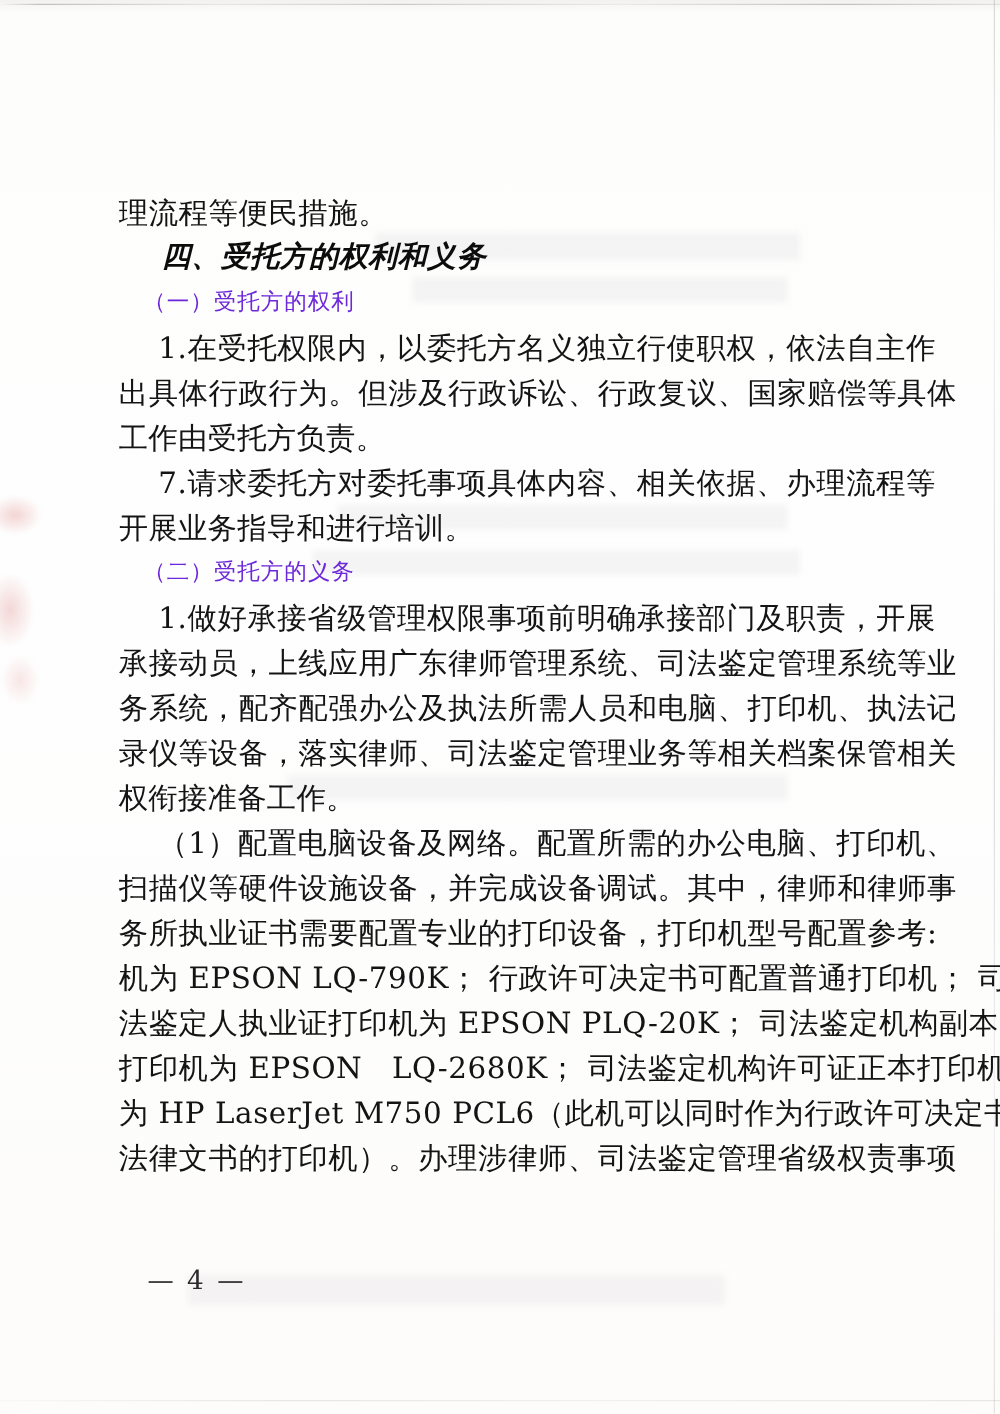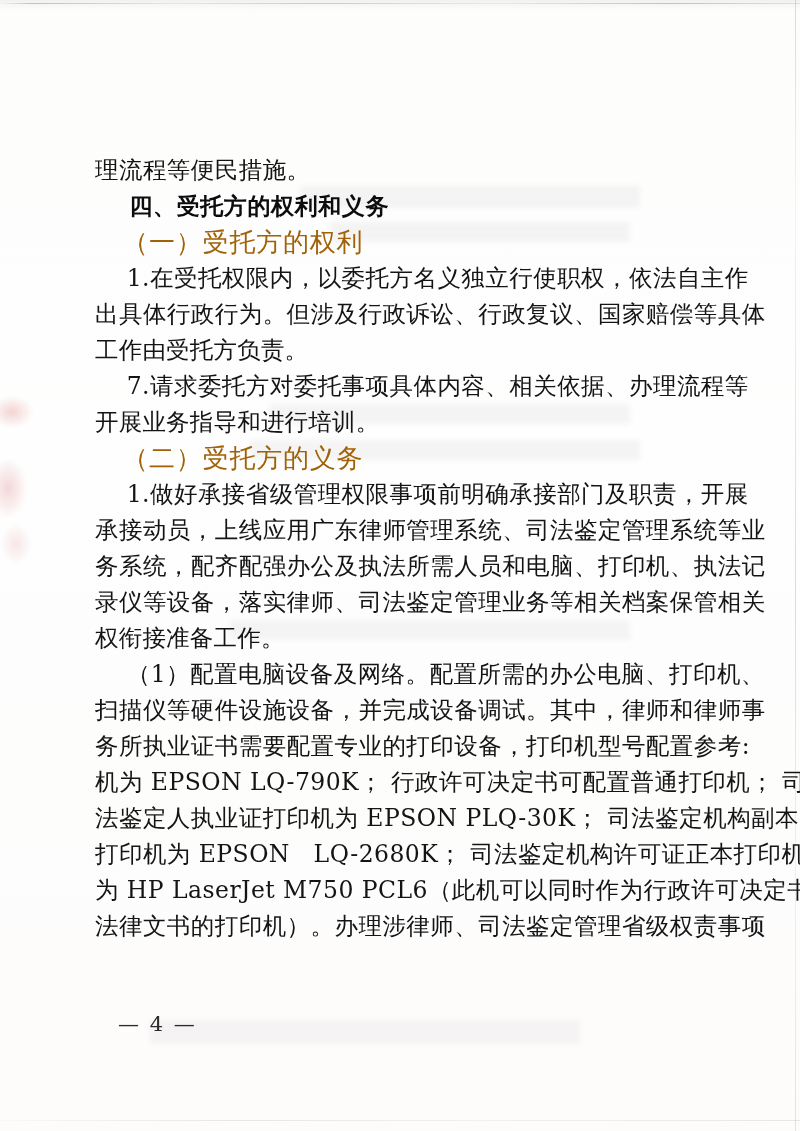--- a/index.html
+++ b/index.html
@@ -117,28 +117,29 @@
     color: #141414;
   }
 
   
   .heading-line {
     font-family: "DejaVu Sans", "Liberation Sans", sans-serif;
     font-weight: 700;
     font-size: 23px;
     color: #0c0c0c;
     letter-spacing: .6px;
+    font-style: italic;
   }
 
   
   .sub-line {
     font-family: "DejaVu Serif", "Liberation Serif", serif;
     font-weight: 400;
-    font-size: 26px;
-    color: #a16207;
+    font-size: 18px;
+    color: #6d28d9;
     letter-spacing: .8px;
   }
 
   
   .just { letter-spacing: .45px; }
 
   .footer {
     position: absolute;
     left: 118px;
     top: 1012px;
@@ -182,21 +183,21 @@
     <div class="line sub-line">   （二）受托方的义务</div>
     <div class="line body-line just">    1.做好承接省级管理权限事项前明确承接部门及职责，开展</div>
     <div class="line body-line just">承接动员，上线应用广东律师管理系统、司法鉴定管理系统等业</div>
     <div class="line body-line just">务系统，配齐配强办公及执法所需人员和电脑、打印机、执法记</div>
     <div class="line body-line just">录仪等设备，落实律师、司法鉴定管理业务等相关档案保管相关</div>
     <div class="line body-line">权衔接准备工作。</div>
     <div class="line body-line just">    （1）配置电脑设备及网络。配置所需的办公电脑、打印机、</div>
     <div class="line body-line just">扫描仪等硬件设施设备，并完成设备调试。其中，律师和律师事</div>
     <div class="line body-line just">务所执业证书需要配置专业的打印设备，打印机型号配置参考:</div>
     <div class="line body-line just">机为 EPSON LQ-790K； 行政许可决定书可配置普通打印机； 司</div>
-    <div class="line body-line just">法鉴定人执业证打印机为 EPSON PLQ-30K； 司法鉴定机构副本</div>
+    <div class="line body-line just">法鉴定人执业证打印机为 EPSON PLQ-20K； 司法鉴定机构副本</div>
     <div class="line body-line just">打印机为 EPSON   LQ-2680K； 司法鉴定机构许可证正本打印机</div>
     <div class="line body-line just">为 HP LaserJet M750 PCL6（此机可以同时作为行政许可决定书等</div>
     <div class="line body-line just">法律文书的打印机）。办理涉律师、司法鉴定管理省级权责事项</div>
   </div>
 
   <div class="footer">— 4 —</div>
 
 </div>
 
 </body></html>

